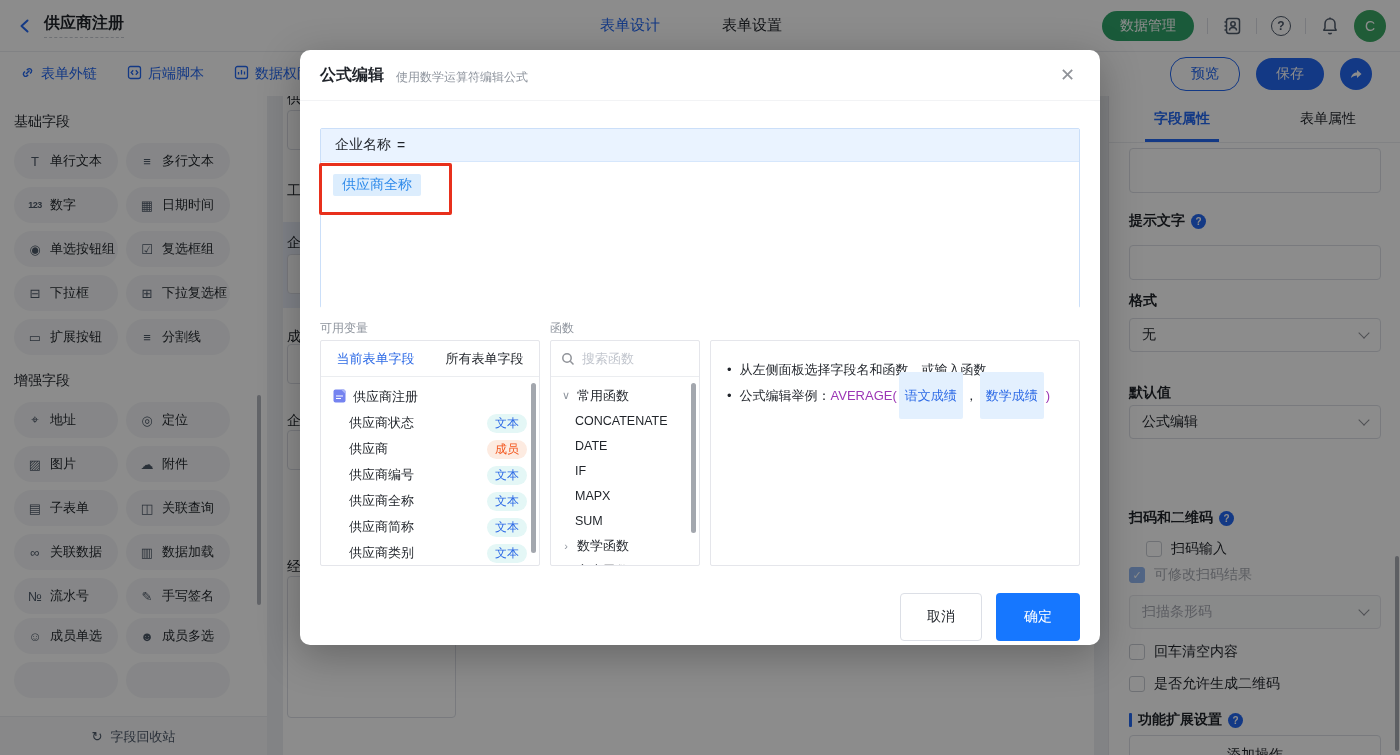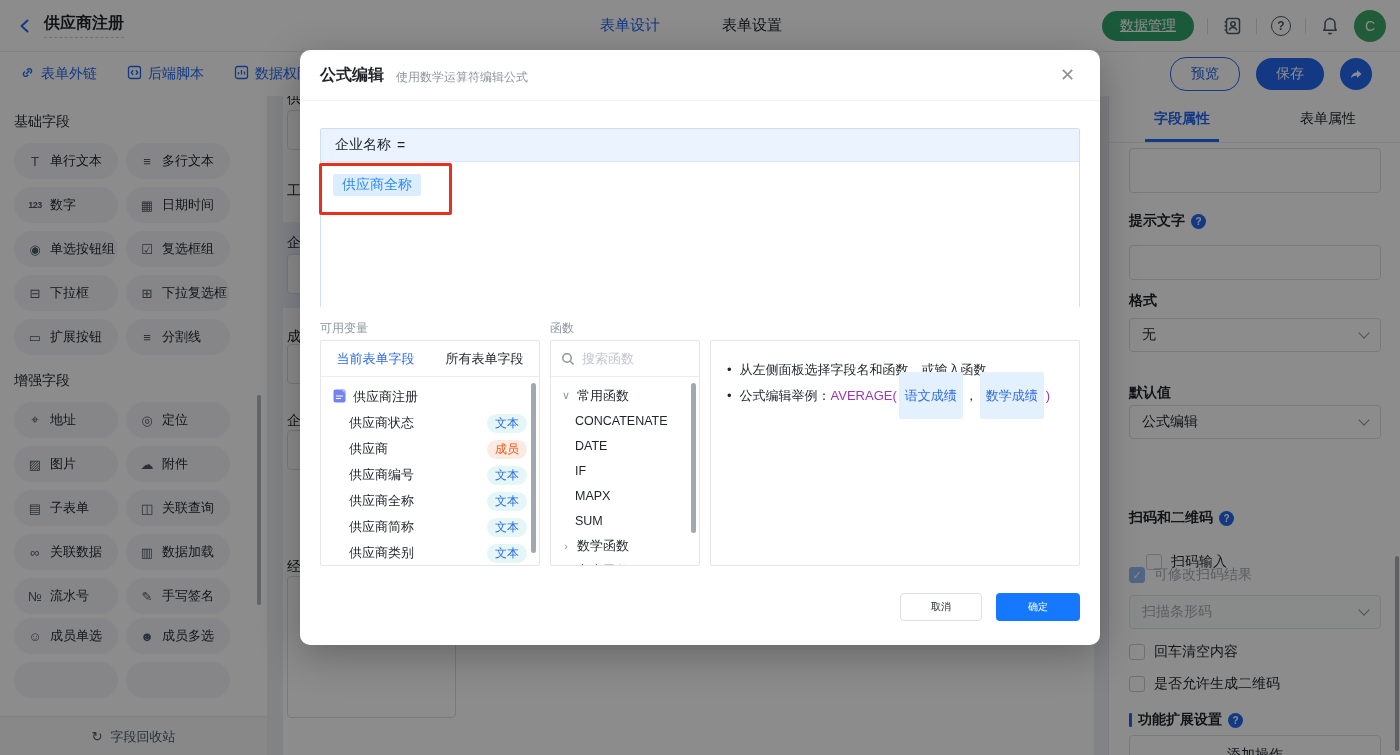--- a/index.html
+++ b/index.html
@@ -96,21 +96,21 @@
   .search-row{height:36px;border-bottom:1px solid #EBEDF0;display:flex;align-items:center;gap:7px;padding:0 10px;box-sizing:border-box;}
   .ph{color:#C1C5CD;font-size:13px;}
   .fn-row{height:25px;display:flex;align-items:center;gap:6px;padding-left:10px;font-size:13px;cursor:pointer;}
   .fn-row.item{padding-left:24px;font-size:12.5px;}
   .caret{color:#8F959E;font-size:11px;width:10px;text-align:center;flex:none;}
   .tips{padding:16px 16px 0 16px;font-size:13px;line-height:26px;color:#1f2329;}
   .tip-line{display:flex;align-items:flex-start;gap:8px;}
   .bullet{color:#1f2329;flex:none;}
   .ex-fn{color:#9C36B5;}
   .ex-chip{background:#E3F0FE;color:#2E6BE6;padding:16px 6px;border-radius:2px;margin:0 2px;}
-  .m-footer-btn{position:absolute;top:543px;height:28px;border-radius:4px;font-size:10px;display:flex;align-items:center;justify-content:center;cursor:pointer;box-sizing:border-box;}
+  .m-footer-btn{position:absolute;top:543px;height:48px;border-radius:4px;font-size:14px;display:flex;align-items:center;justify-content:center;cursor:pointer;box-sizing:border-box;}
   .m-cancel{left:600px;width:82px;border:1px solid #DCDFE6;background:#fff;color:#1f2329;}
   .m-ok{left:696px;width:84px;background:#1677FF;color:#fff;}
 </style>
 </head>
 <body>
 
 <div class="stage">
 
   <div class="topnav">
     <div class="nav-left">
@@ -119,21 +119,21 @@
             <path d="M11.5 3.5 L5.5 9 L11.5 14.5" fill="none" stroke="#2468F2" stroke-width="2" stroke-linecap="round" stroke-linejoin="round"></path>
           </svg>
       </span>
       <span class="form-title">供应商注册</span>
     </div>
     <div class="nav-center" id="nav-tabs">
         <span class="nav-tab active">表单设计</span>
         <span class="nav-tab">表单设置</span>
       </div>
     <div class="nav-right">
-      <span class="pill-green" id="data-manage-btn" style="background: rgb(49, 165, 106); text-decoration: underline;">数据管理</span>
+      <span class="pill-green" id="data-manage-btn" style="background: rgb(49, 165, 106);">数据管理</span>
       <span class="vdiv"></span>
       <span class="nav-ico">
         <svg width="20" height="20" viewBox="0 0 20 20" fill="none" stroke="#4E5969" stroke-width="1.5">
           <rect x="4.5" y="2.5" width="13" height="15" rx="2.5"></rect>
             <circle cx="11" cy="8" r="2.2"></circle>
             <path d="M7.5 14.5c0-1.8 1.6-3 3.5-3s3.5 1.2 3.5 3"></path>
             <path d="M2.5 6h2M2.5 10h2M2.5 14h2"></path>
         </svg>
       </span>
       <span class="vdiv"></span>
@@ -361,21 +361,21 @@
 
     <div class="rp-label" style="top:615px;">
       <span class="sec-bar"></span>
       <span>功能扩展设置</span>
         <span class="help-badge">?</span>
     </div>
     <div class="rp-btn" style="top:639px;height:40px;">
       <span>添加操作</span>
     </div>
     <div class="rp-scroll"></div>
-  <div class="cb-row" style="top: 457px; padding-left: 17px;">
+  <div class="cb-row" style="top: 444px; padding-left: 17px;">
         <span class="cb"></span>
         <span>扫码输入</span>
       </div>
       <div class="cb-row disabled" style="top: 470px;">
         <span class="cb checked">✓</span>
         <span>可修改扫码结果</span>
       </div>
       <div class="cb-row" style="top: 547px;">
         <span class="cb"></span>
         <span>回车清空内容</span>

